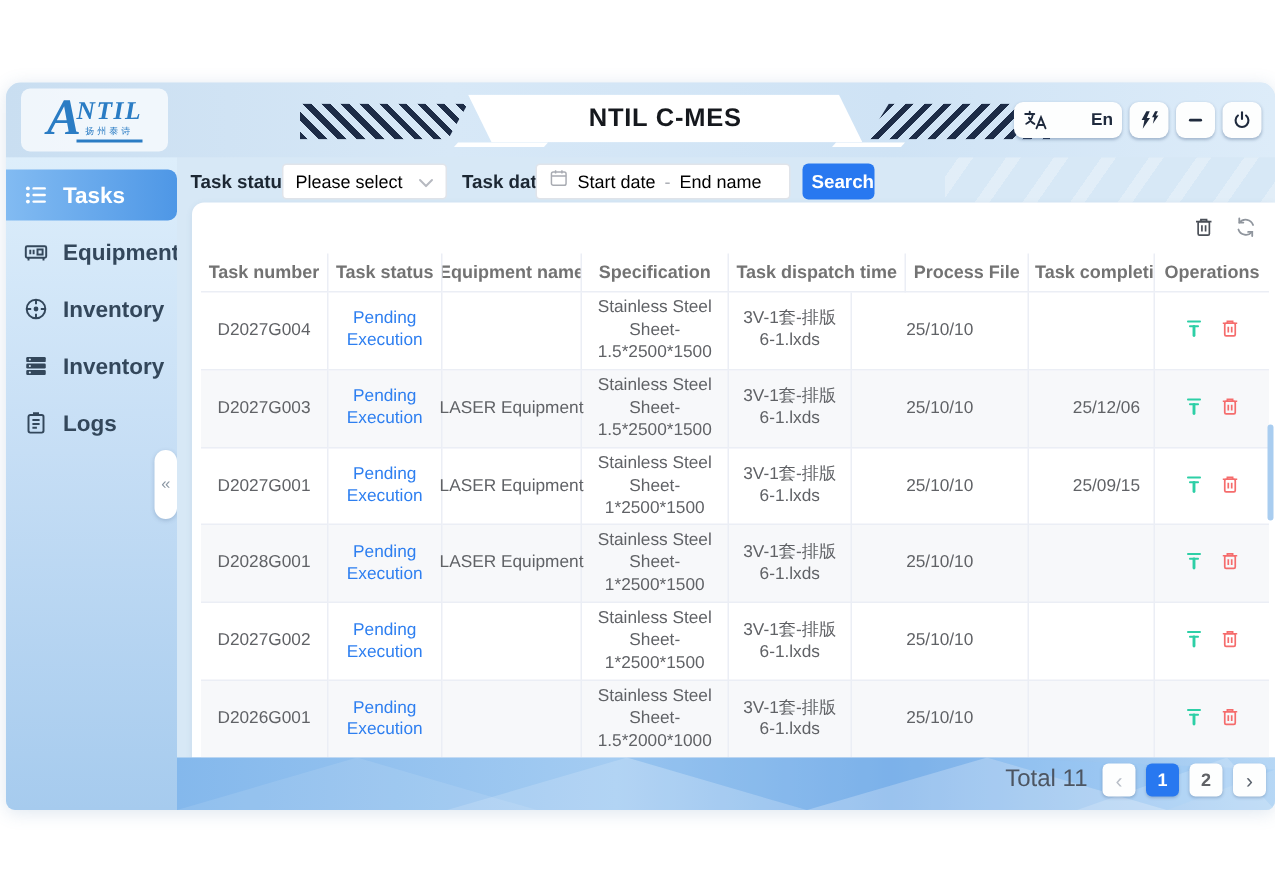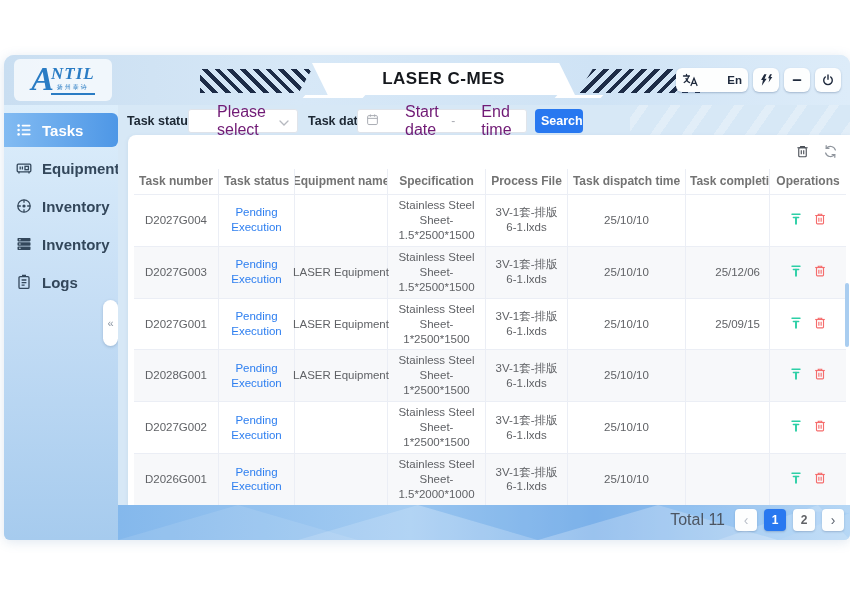--- a/index.html
+++ b/index.html
@@ -55,21 +55,21 @@
   .main{position:absolute;left:114px;top:50px;width:732px;height:435px;background:#d7e8f6;}
   .top-decor{position:absolute;right:0;top:0;width:220px;height:30px;opacity:.3;pointer-events:none;
     background:repeating-linear-gradient(-55deg,rgba(255,255,255,.9) 0 8px,rgba(255,255,255,0) 8px 26px);}
 
   .filterbar{position:absolute;left:0;top:3px;width:100%;height:26px;}
   .f-label{position:absolute;top:6px;font-size:12.5px;font-weight:700;color:#1c2733;}
   .lbl-status{left:9px;}
   .lbl-date{left:190px;}
   .select{position:absolute;left:70px;top:1px;width:110px;height:24px;background:#fff;border:1px solid #e0e4ea;
     border-radius:3px;display:flex;align-items:center;justify-content:space-between;padding:0 8px;box-sizing:border-box;cursor:pointer;}
-  .placeholder{font-size:16px;color:#701a75;margin-left:20px;}
+  .placeholder{font-size:12px;color:#000000;}
   .daterange{position:absolute;left:239px;top:1px;width:170px;height:24px;background:#fff;border:1px solid #e0e4ea;
     border-radius:3px;display:flex;align-items:center;gap:6px;padding:0 8px;box-sizing:border-box;cursor:text;}
   .daterange .sep{font-size:12px;color:#a8abb2;}
   .search-btn{position:absolute;left:417px;top:1px;width:48px;height:24px;background:#2878f0;color:#fff;border:none;
     border-radius:4px;font-size:12.5px;font-weight:600;cursor:pointer;}
 
   
   .panel{position:absolute;left:10px;top:30px;width:722px;height:370px;background:#fff;border-radius:8px 0 0 0;
     overflow:hidden;box-shadow:0 1px 4px rgba(90,120,160,.12);}
   .panel-toolbar{height:28px;display:flex;align-items:center;justify-content:flex-end;gap:13px;padding:4px 12px 0 0;}
@@ -118,21 +118,21 @@
       <div class="logo">
         <span class="logo-a">A</span>
         <span class="logo-rest">
           <span class="logo-ntil">NTIL</span>
           <span class="logo-sub">扬州泰诗</span>
         </span>
       </div>
 
       <div class="hatch hatch-left"></div>
       <div class="banner">
-        <span class="app-title">LASER C-MES</span>
+        <span class="app-title">NTIL C-MES</span>
       </div>
       <div class="banner-echo-l"></div>
       <div class="banner-echo-r"></div>
       <div class="hatch hatch-right"></div>
 
       <div class="controls">
         <button class="ctl-btn">
           <span>
               <svg width="16" height="14" viewBox="0 0 16 14" fill="none" stroke="#1f2a3d" stroke-width="1.3" stroke-linecap="round">
                 <path d="M1.5 3h6M4.5 1.5v1.6M2.2 9.5C4 8.6 6 6.5 6.6 3.2M4 5.5c.8 2 2.4 3.6 3.6 4.1"></path>
@@ -243,21 +243,21 @@
               </svg></span>
         </div>
         <span class="f-label lbl-date">Task date</span>
         <div class="daterange">
           <span><svg width="13" height="13" viewBox="0 0 16 16" fill="none" stroke="#a8abb2" stroke-width="1.2">
                 <rect x="2" y="3.2" width="12" height="11" rx="1.5"></rect>
                 <path d="M2 6.6h12M5.4 1.8v2.8M10.6 1.8v2.8"></path>
               </svg></span>
           <span class="placeholder">Start date</span>
           <span class="sep">-</span>
-          <span class="placeholder">End time</span>
+          <span class="placeholder">End name</span>
         </div>
         <button class="search-btn">Search</button>
       </div>
 
       <section class="panel">
         <div class="panel-toolbar">
           <button class="tool-btn">
             <span><svg width="15" height="15" viewBox="0 0 16 16" fill="none" stroke="#4a4f57" stroke-width="1.2">
                   <path d="M2.5 4h11"></path>
                   <path d="M6 4V2.6h4V4"></path>
@@ -274,22 +274,22 @@
                 </svg></span>
           </button>
         </div>
 
         <div class="table">
           <div class="tr head">
             <div class="th c-num">Task number</div>
             <div class="th c-status">Task status</div>
             <div class="th c-equip">Equipment name</div>
             <div class="th c-spec">Specification</div>
+            <div class="th c-dispatch">Task dispatch time</div>
             <div class="th c-file">Process File</div>
-            <div class="th c-dispatch">Task dispatch time</div>
             <div class="th c-complete">Task completion t</div>
             <div class="th c-ops">Operations</div>
           </div>
           <div>
               <div class="tr">
                 <div class="td c-num">D2027G004</div>
                 <div class="td c-status">
                   <span class="link">Pending Execution</span>
                 </div>
                 <div class="td c-equip"></div>

